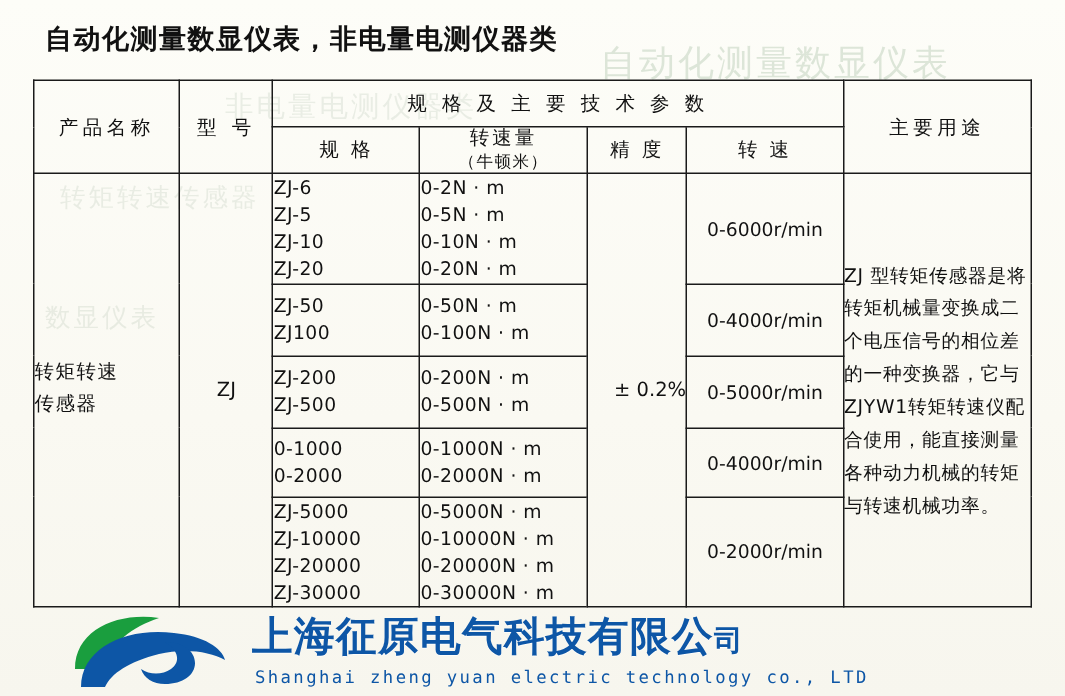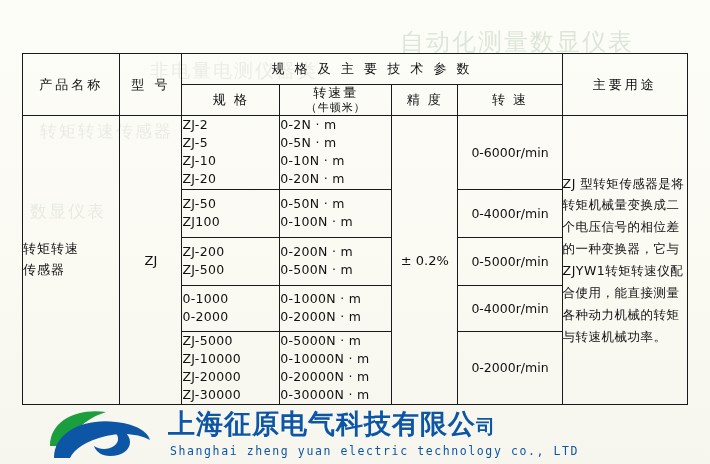--- a/index.html
+++ b/index.html
@@ -90,21 +90,21 @@
     text-align: left;
     font-size: 13px;
     line-height: 1.6;
     letter-spacing: 1px;
   }
   .model {
     text-align: center;
     font-size: 13px;
   }
   .accuracy {
-    text-align: center;
+    text-align: right;
     font-size: 13px;
   }
   .speed {
     text-align: center;
     font-size: 12.5px;
   }
   .usage {
     padding: 10px 10px 10px 12px;
     font-size: 12.5px;
     line-height: 1.75;
@@ -161,20 +161,21 @@
 </head>
 <body>
 
 <div class="page">
 
   <div class="ghost g1">自动化测量数显仪表</div>
   <div class="ghost g2">非电量电测仪器类</div>
   <div class="ghost g3">转矩转速传感器</div>
   <div class="ghost g4">数显仪表</div>
 
+  <div class="title">自动化测量数显仪表，非电量电测仪器类</div>
 
   <table class="spec">
     <tbody>
         <tr>
       <td class="hdr" rowspan="2" style="width:98px;">产品名称</td>
       <td class="hdr" rowspan="2" style="width:62px;">型  号</td>
       <td class="hdr" colspan="4">规 格 及 主 要 技 术 参 数</td>
       <td class="hdr" rowspan="2" style="width:126px;">主要用途</td>
     </tr>
     <tr>
@@ -187,21 +188,21 @@
       <td class="hdr sub" style="width:104px;margin-top:32px;">转  速</td>
     </tr>
 
     <tr class="row-h">
       <td class="prodname" rowspan="5">
         <div>转矩转速</div>
         <div>传感器</div>
       </td>
       <td class="model" rowspan="5">ZJ</td>
       <td class="spec-list">
-        <div>ZJ-2</div>
+        <div>ZJ-6</div>
         <div>ZJ-5</div>
         <div>ZJ-10</div>
         <div>ZJ-20</div>
       </td>
       <td class="torque-list">
         <div>0-2N · m</div>
         <div>0-5N · m</div>
         <div>0-10N · m</div>
         <div>0-20N · m</div>
       </td>

